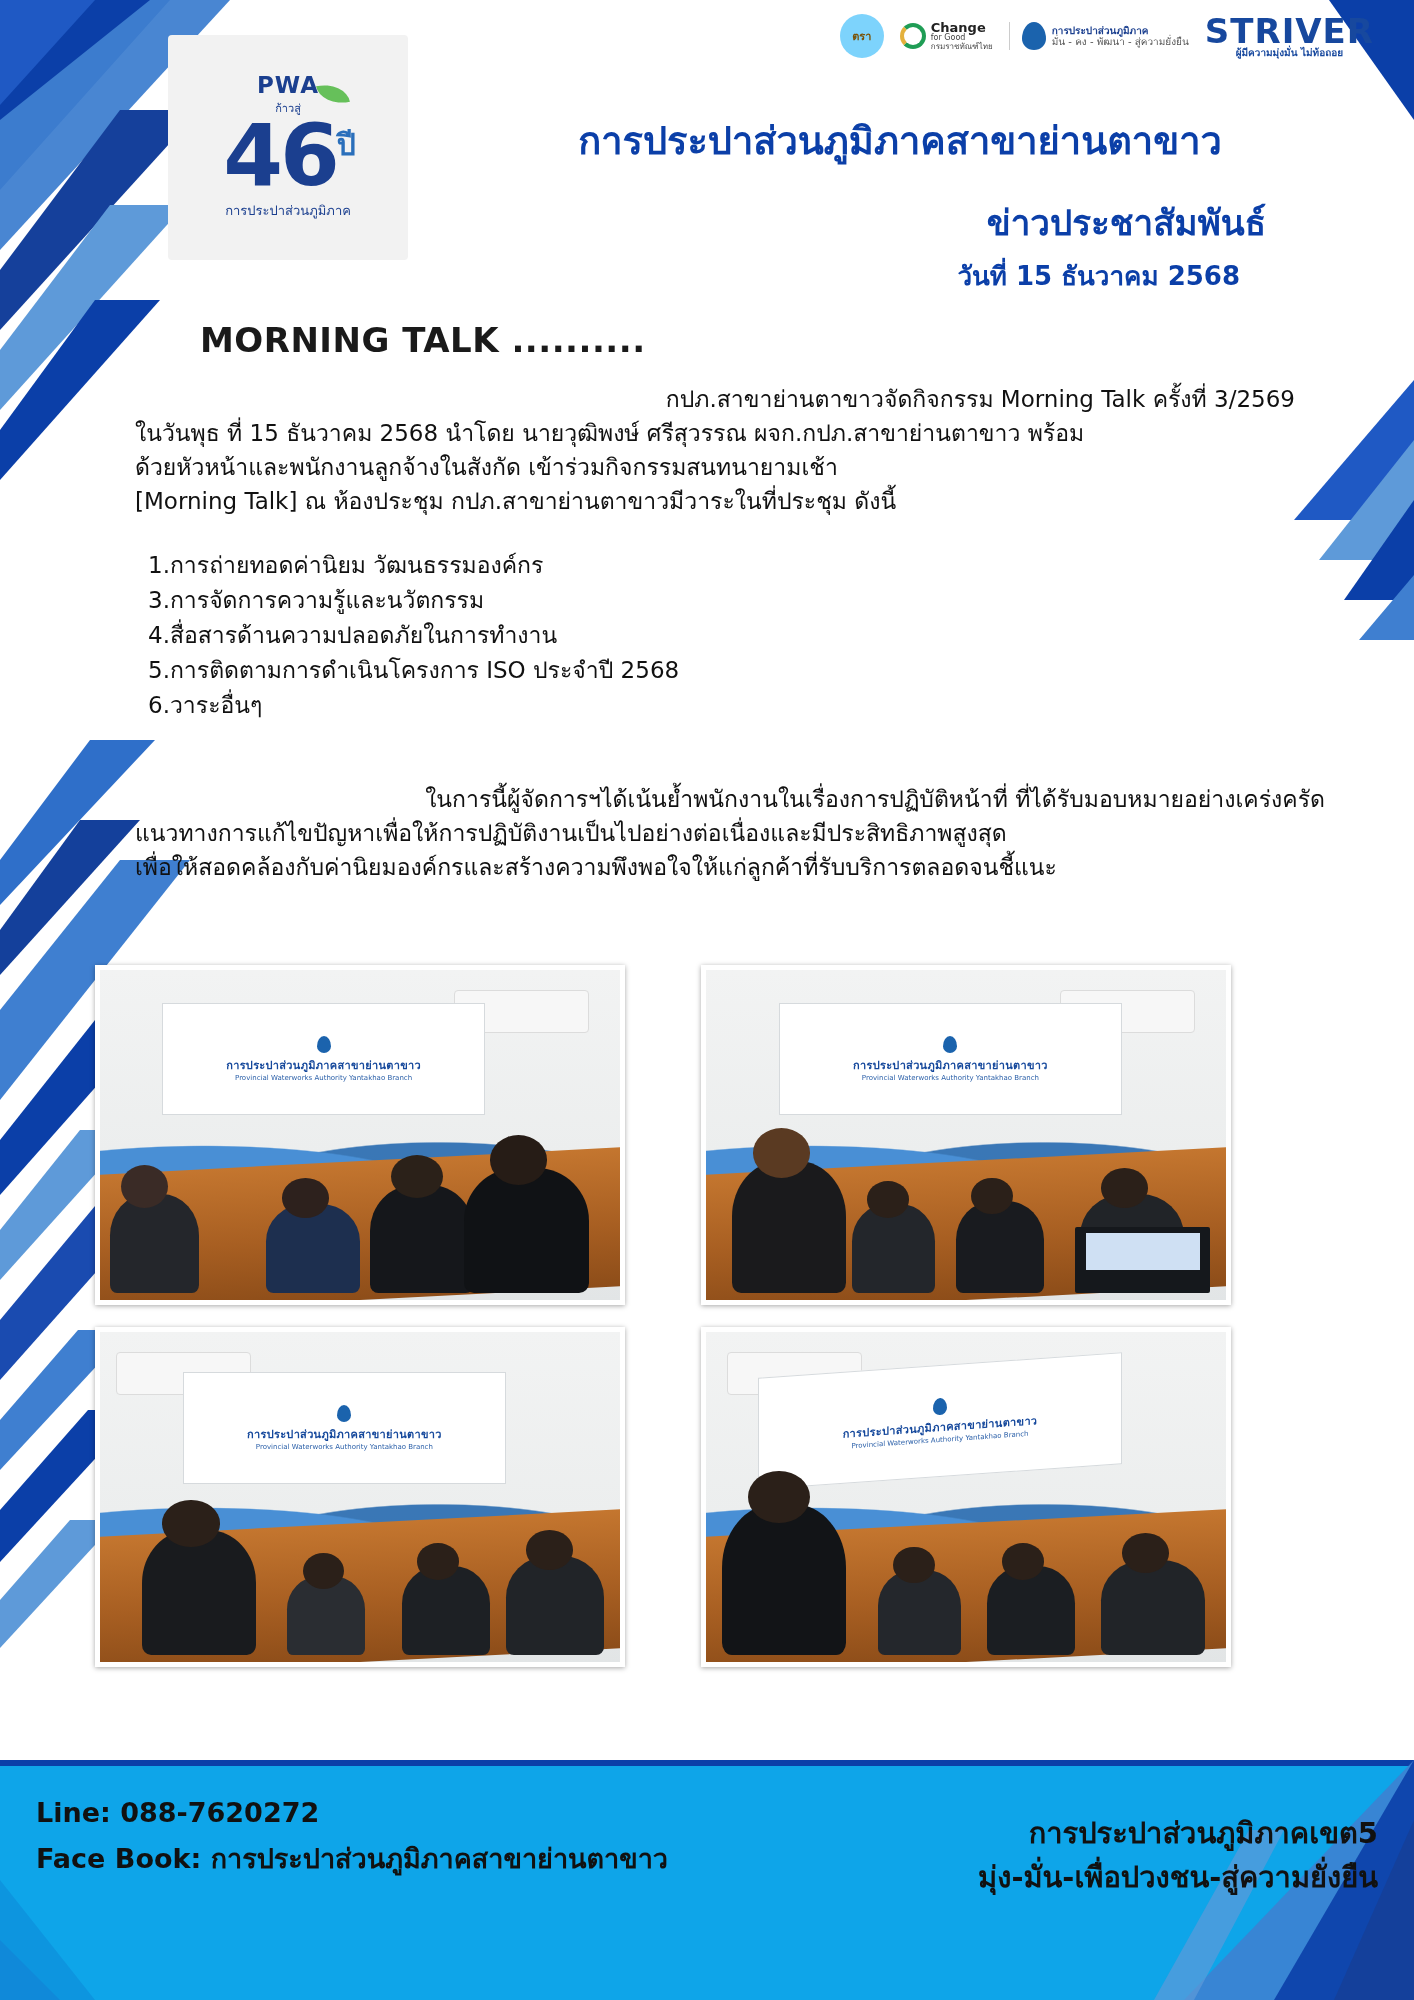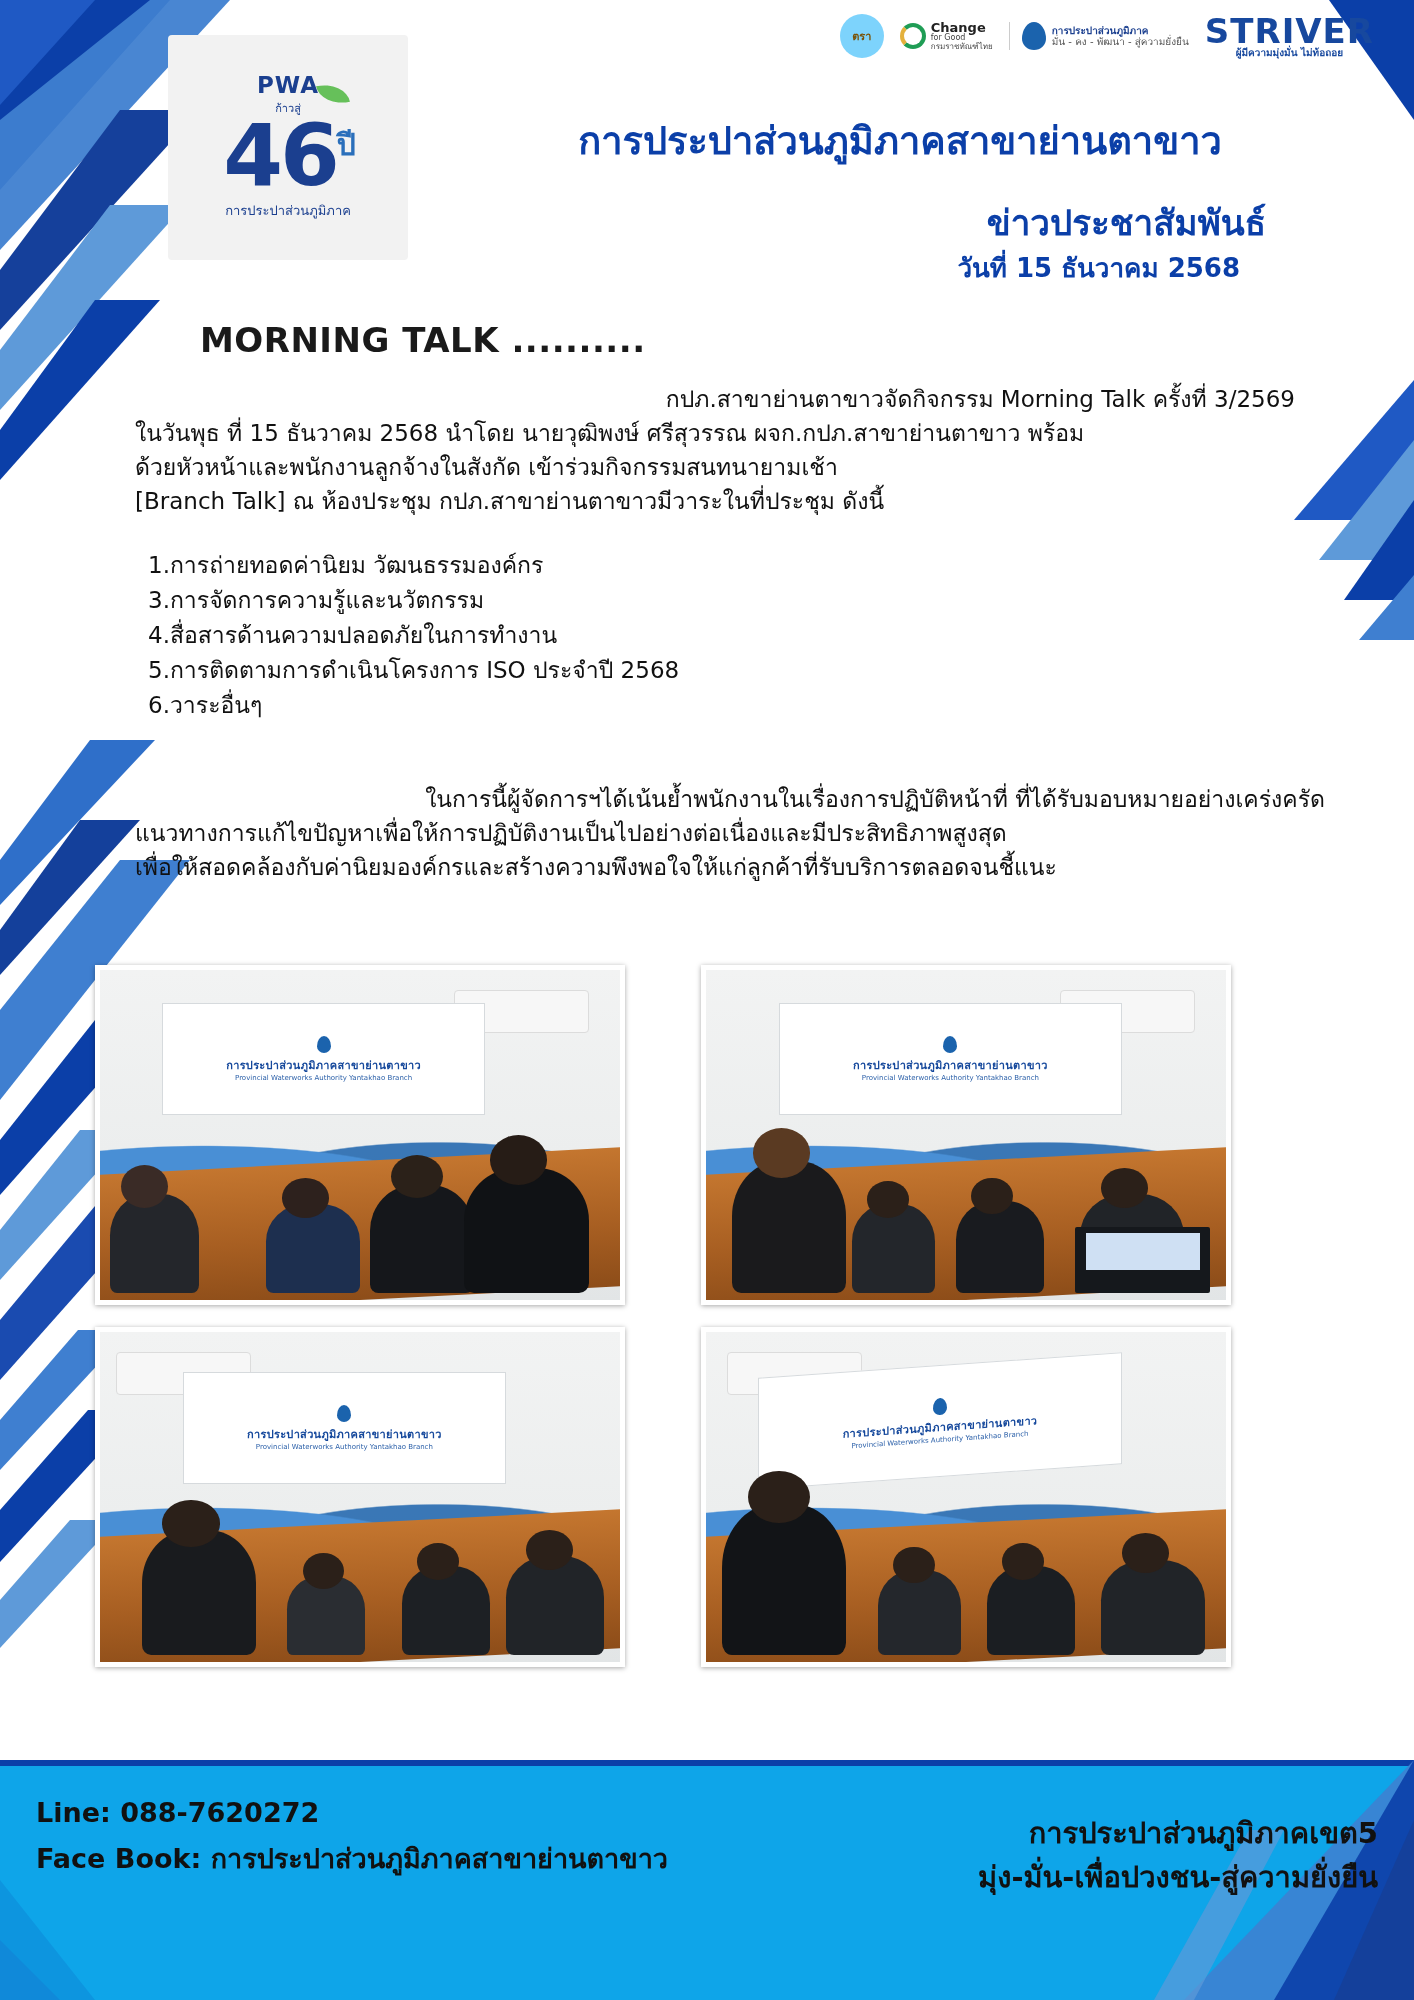--- a/index.html
+++ b/index.html
@@ -101,21 +101,21 @@
     position: absolute; left: 450px; top: 110px; width: 900px;
     text-align: center;
     font-size: 38px; font-weight: bold; color: #0b3fa8;
   }
   .title-sub {
     position: absolute; left: 450px; top: 195px; width: 900px;
     text-align: right; padding-right: 84px;
     font-size: 35px; font-weight: bold; color: #0b3fa8;
   }
   .title-date {
-    position: absolute; left: 450px; top: 247px; width: 900px;
+    position: absolute; left: 450px; top: 255px; width: 900px;
     text-align: right; padding-right: 110px;
     font-size: 26px; font-weight: bold; color: #0b3fa8;
   }
 
   
   .morning-talk {
     position: absolute; left: 200px; top: 320px;
     font-size: 34px; font-weight: bold; color: #1a1a1a;
     letter-spacing: .5px;
   }
@@ -285,21 +285,21 @@
     <div class="title-sub">ข่าวประชาสัมพันธ์</div>
     <div class="title-date">วันที่ 15 ธันวาคม  2568</div>
   </div>
 
   <div class="morning-talk">MORNING TALK ..........</div>
 
   <div class="body-text">
     <p class="indent">กปภ.สาขาย่านตาขาวจัดกิจกรรม Morning Talk ครั้งที่ 3/2569</p>
     <p>ในวันพุธ ที่ 15 ธันวาคม 2568 นำโดย นายวุฒิพงษ์ ศรีสุวรรณ ผจก.กปภ.สาขาย่านตาขาว พร้อม</p>
     <p>ด้วยหัวหน้าและพนักงานลูกจ้างในสังกัด เข้าร่วมกิจกรรมสนทนายามเช้า</p>
-    <p>[Branch Talk] ณ ห้องประชุม กปภ.สาขาย่านตาขาวมีวาระในที่ประชุม ดังนี้</p>
+    <p>[Morning Talk] ณ ห้องประชุม กปภ.สาขาย่านตาขาวมีวาระในที่ประชุม ดังนี้</p>
   </div>
 
   <div class="agenda">
     <p>1.การถ่ายทอดค่านิยม วัฒนธรรมองค์กร</p>
     <p>3.การจัดการความรู้และนวัตกรรม</p>
     <p>4.สื่อสารด้านความปลอดภัยในการทำงาน</p>
     <p>5.การติดตามการดำเนินโครงการ ISO ประจำปี 2568</p>
     <p>6.วาระอื่นๆ</p>
   </div>
 

